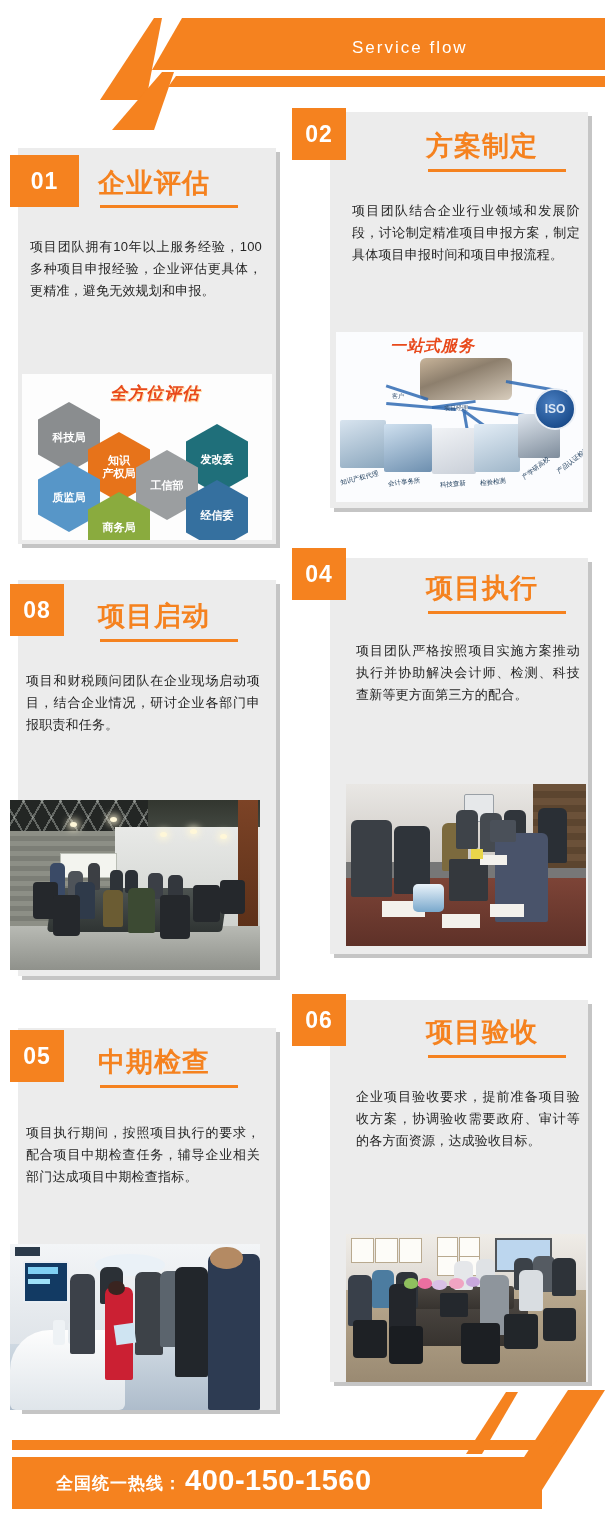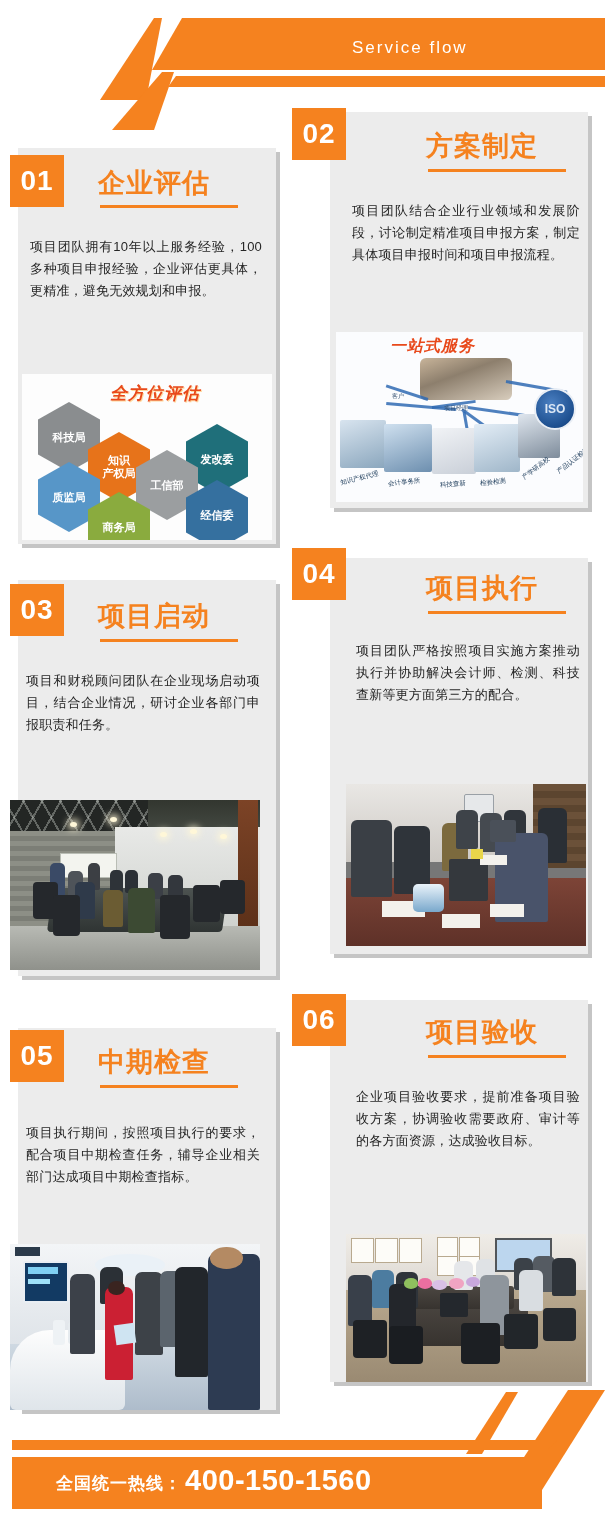--- a/index.html
+++ b/index.html
@@ -51,21 +51,21 @@
   
   .card{position:absolute;}
   .card-body{
     position:absolute;left:0;top:0;
     background:#ececec;
     box-shadow:4px 4px 0 rgba(150,150,150,.55);
   }
   .badge{
     position:absolute;
     background:#f5821f;
-    color:#fff;font-size:28px;font-weight:bold;
+    color:#fff;font-size:23px;font-weight:bold;
     display:flex;align-items:center;justify-content:center;
     letter-spacing:1px;
     z-index:4;
   }
   .card-title{
     position:absolute;
     color:#f5821f;font-size:27px;font-weight:bold;letter-spacing:1px;
     white-space:nowrap;z-index:3;
   }
   .title-rule{
@@ -209,21 +209,21 @@
 <div class="header-wrap">
   <div class="hdr-slash hdr-slash-a"></div>
   <div class="hdr-slash hdr-slash-b"></div>
   <div class="hdr-bar"></div>
   <div class="hdr-bar2"></div>
   <div class="hdr-sub">Service flow</div>
 </div>
 
 <div class="card">
   <div class="card-body" style="left:18px;top:148px;width:258px;height:396px;"></div>
-  <div class="badge" style="left:10px;top:155px;width:54px;height:52px;">01</div>
+  <div class="badge" style="left:10px;top:155px;width:69px;height:52px;">01</div>
   <div class="card-title" style="left:98px;top:165px;">企业评估</div>
   <div class="title-rule" style="left:100px;top:205px;width:138px;"></div>
   <div class="card-desc" style="left:30px;top:236px;width:232px;">项目团队拥有10年以上服务经验，100多种项目申报经验，企业评估更具体，更精准，避免无效规划和申报。</div>
 
   <div class="hexwrap" style="left:22px;top:374px;width:250px;height:166px;">
     <div class="hx-title" style="left:88px;top:8px;">全方位评估</div>
     <div class="hex" style="left:16px;top:28px;background:#8a8d8f;">科技局</div>
     <div class="hex" style="left:66px;top:58px;background:#e7731a;white-space:pre-line;">知识
 产权局</div>
     <div class="hex" style="left:164px;top:50px;background:#1f6f7a;">发改委</div>
@@ -269,21 +269,21 @@
     <div class="oss-bot" style="left:52px;top:146px;transform:rotate(-6deg);">会计事务所</div>
     <div class="oss-bot" style="left:104px;top:148px;transform:rotate(-4deg);">科技查新</div>
     <div class="oss-bot" style="left:144px;top:146px;transform:rotate(-6deg);">检验检测</div>
     <div class="oss-bot" style="left:184px;top:132px;transform:rotate(-38deg);">产学研高校</div>
     <div class="oss-bot" style="left:218px;top:124px;transform:rotate(-38deg);">产品认证检测</div>
   </div>
 </div>
 
 <div class="card">
   <div class="card-body" style="left:18px;top:580px;width:258px;height:396px;"></div>
-  <div class="badge" style="left:10px;top:584px;width:54px;height:52px;">03</div>
+  <div class="badge" style="left:10px;top:584px;width:54px;height:52px;">08</div>
   <div class="card-title" style="left:98px;top:598px;">项目启动</div>
   <div class="title-rule" style="left:100px;top:639px;width:138px;"></div>
   <div class="card-desc" style="left:26px;top:670px;width:234px;">项目和财税顾问团队在企业现场启动项目，结合企业情况，研讨企业各部门申报职责和任务。</div>
 
   <div class="photo p3" style="left:10px;top:800px;width:250px;height:170px;">
     <div class="sky" style="background:#3a3f3c;"></div>
     <div class="hexpat"></div>
     <div class="ceil" style="left:55%;width:45%;background:linear-gradient(180deg,#32362f,#4c514a);"></div>
     <div class="wallL"></div>
     <div class="wallR"></div>

